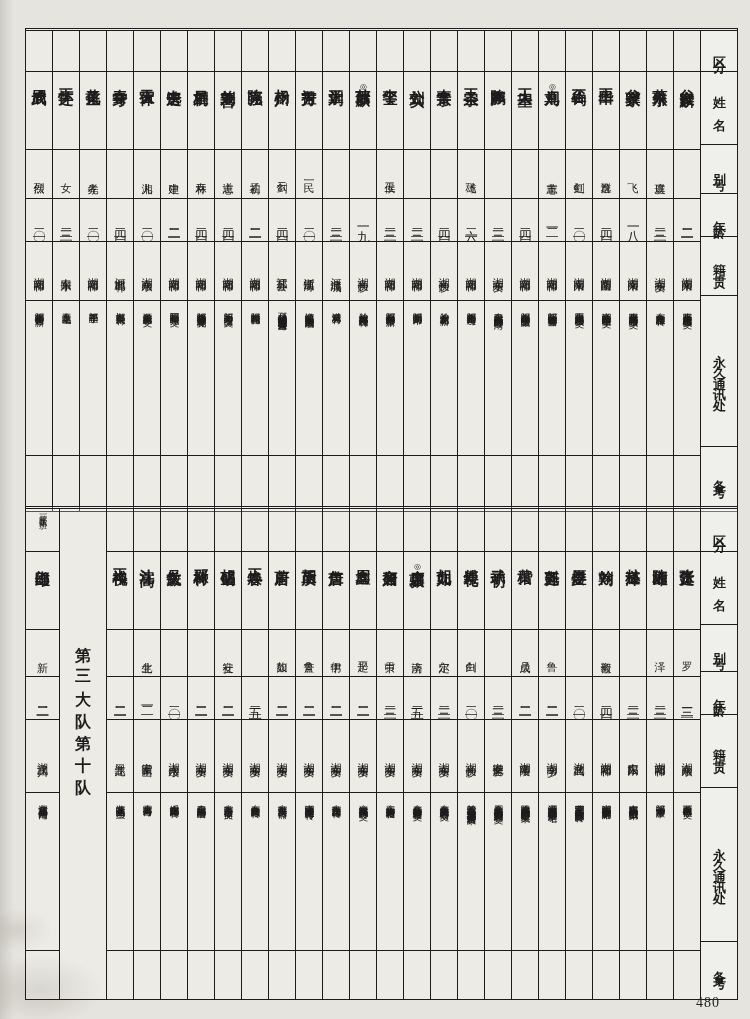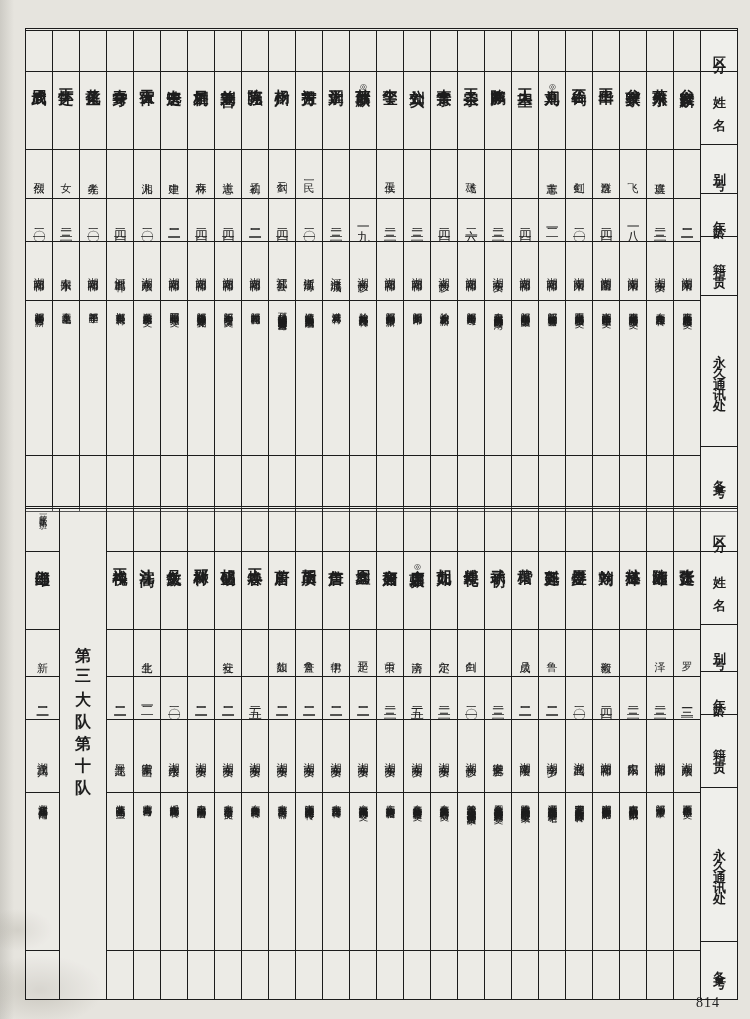--- a/index.html
+++ b/index.html
@@ -1233,14 +1233,14 @@
           <span class="v">籍贯</span>
         </div>
         <div class="hcell h-addr">
           <span class="v">永久通讯处</span>
         </div>
         <div class="hcell h-note">
           <span class="v">备考</span>
         </div>
       </div>
     </div>
-  <div class="page-number">814</div>
+  <div class="page-number">480</div>
 </div>
 
 </body></html>

